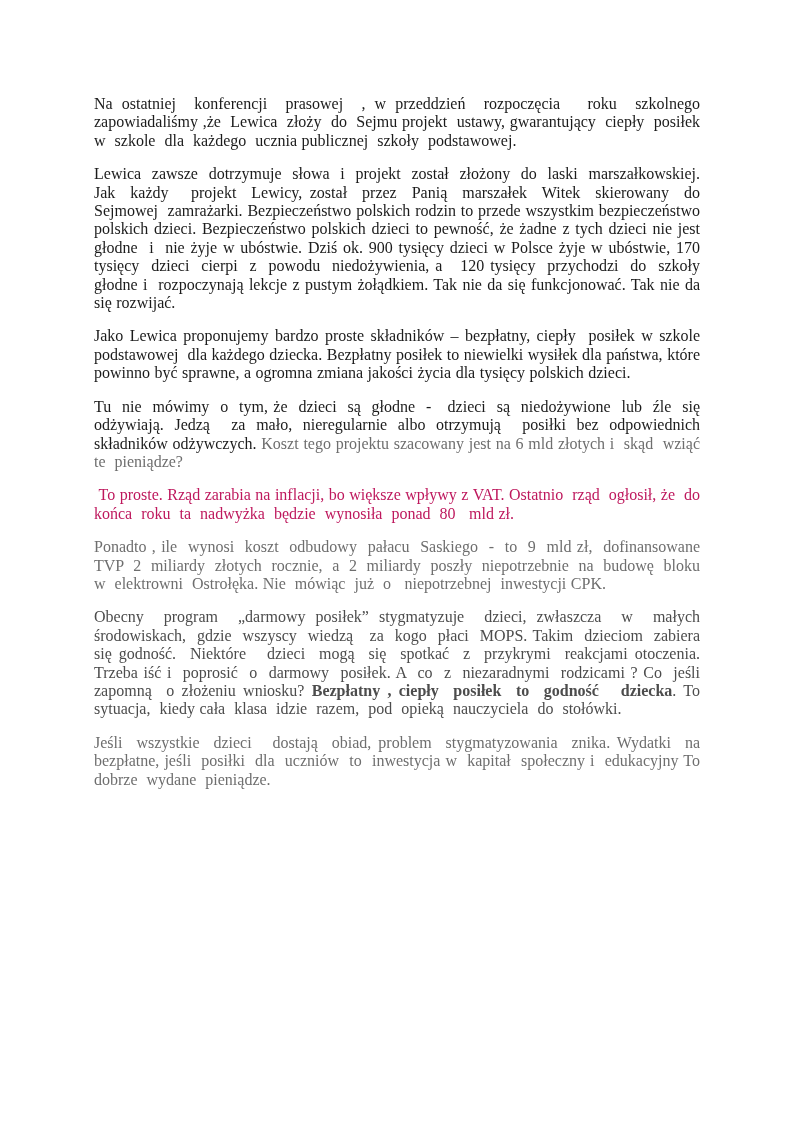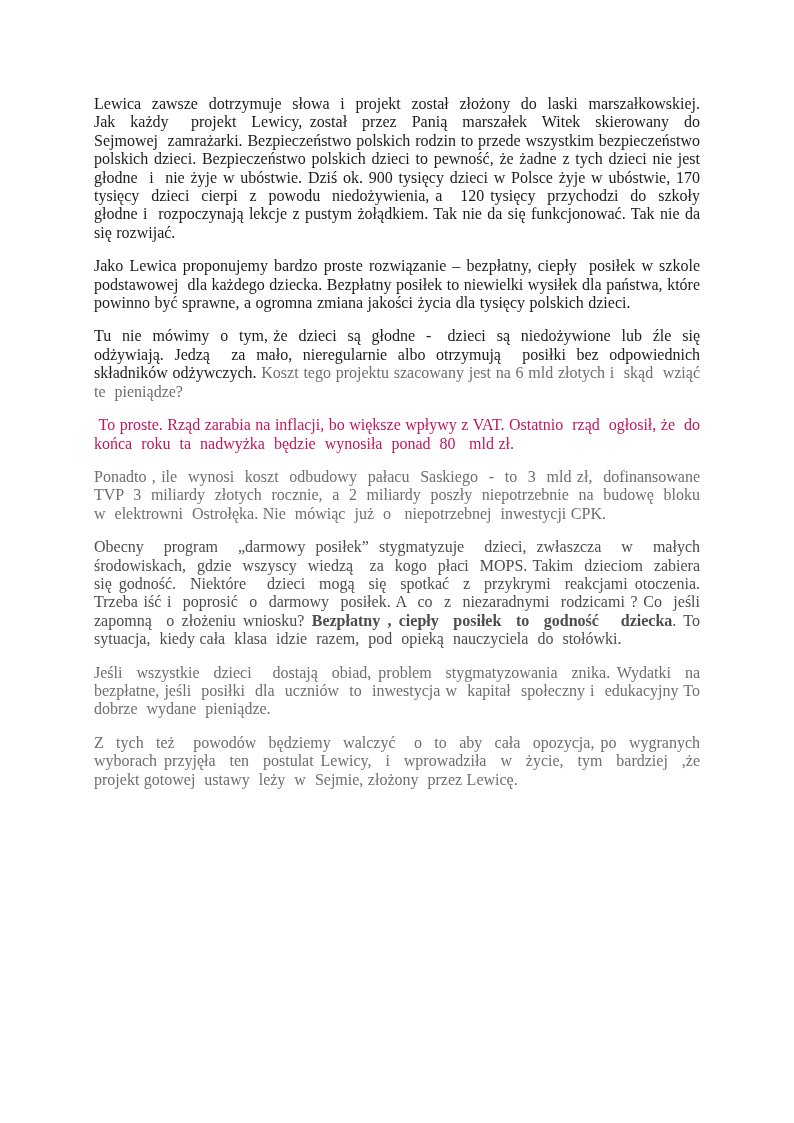--- a/index.html
+++ b/index.html
@@ -30,22 +30,22 @@
   }
   p.para span.run {
     white-space: pre-wrap;
   }
 </style>
 </head>
 <body>
 
 <div class="page">
   <div class="doc-body" id="doc-body">
+      <p class="para"><span class="run" style="color: rgb(27, 27, 27);">Na ostatniej  konferencji  prasowej  , w przeddzień  rozpoczęcia   roku  szkolnego zapowiadaliśmy ,że  Lewica  złoży  do  Sejmu projekt  ustawy, gwarantujący  ciepły  posiłek w  szkole  dla  każdego  ucznia publicznej  szkoły  podstawowej.</span></p>
       <p class="para"><span class="run" style="color: rgb(27, 27, 27);">Lewica  zawsze  dotrzymuje  słowa  i  projekt  został  złożony  do  laski  marszałkowskiej. Jak  każdy   projekt  Lewicy, został  przez  Panią  marszałek  Witek  skierowany  do Sejmowej  zamrażarki. Bezpieczeństwo polskich rodzin to przede wszystkim bezpieczeństwo polskich dzieci. Bezpieczeństwo polskich dzieci to pewność, że żadne z tych dzieci nie jest głodne  i  nie żyje w ubóstwie. Dziś ok. 900 tysięcy dzieci w Polsce żyje w ubóstwie, 170 tysięcy  dzieci  cierpi  z  powodu  niedożywienia, a   120 tysięcy  przychodzi  do  szkoły głodne i  rozpoczynają lekcje z pustym żołądkiem. Tak nie da się funkcjonować. Tak nie da się rozwijać.</span></p>
-      <p class="para"><span class="run" style="color: rgb(27, 27, 27);">Jako Lewica proponujemy bardzo proste rozwiązanie – bezpłatny, ciepły  posiłek w szkole podstawowej  dla każdego dziecka. Bezpłatny posiłek to niewielki wysiłek dla państwa, które powinno być sprawne, a ogromna zmiana jakości życia dla tysięcy polskich dzieci.</span></p>
+      <p class="para"><span class="run" style="color: rgb(27, 27, 27);">Jako Lewica proponujemy bardzo proste składników – bezpłatny, ciepły  posiłek w szkole podstawowej  dla każdego dziecka. Bezpłatny posiłek to niewielki wysiłek dla państwa, które powinno być sprawne, a ogromna zmiana jakości życia dla tysięcy polskich dzieci.</span></p>
       <p class="para"><span class="run" style="color: rgb(27, 27, 27);">Tu  nie  mówimy  o  tym, że  dzieci  są  głodne  -   dzieci  są  niedożywione  lub  źle  się odżywiają. Jedzą  za mało, nieregularnie albo otrzymują  posiłki bez odpowiednich składników odżywczych. </span><span class="run" style="color: rgb(110, 110, 110);">Koszt tego projektu szacowany jest na 6 mld złotych i  skąd  wziąć te  pieniądze?</span></p>
       <p class="para"><span class="run" style="color: #be185d;"> To proste. Rząd zarabia na inflacji, bo większe wpływy z VAT. Ostatnio  rząd  ogłosił, że  do końca  roku  ta  nadwyżka  będzie  wynosiła  ponad  80   mld zł.</span></p>
-      <p class="para"><span class="run" style="color: rgb(110, 110, 110);">Ponadto , ile  wynosi  koszt  odbudowy  pałacu  Saskiego  -  to  3  mld zł,  dofinansowane TVP  3  miliardy  złotych  rocznie,  a  2  miliardy  poszły  niepotrzebnie  na  budowę  bloku w  elektrowni  Ostrołęka. Nie  mówiąc  już  o   niepotrzebnej  inwestycji CPK.</span></p>
+      <p class="para"><span class="run" style="color: rgb(110, 110, 110);">Ponadto , ile  wynosi  koszt  odbudowy  pałacu  Saskiego  -  to  9  mld zł,  dofinansowane TVP  2  miliardy  złotych  rocznie,  a  2  miliardy  poszły  niepotrzebnie  na  budowę  bloku w  elektrowni  Ostrołęka. Nie  mówiąc  już  o   niepotrzebnej  inwestycji CPK.</span></p>
       <p class="para"><span class="run" style="color: rgb(76, 76, 76);">Obecny  program  „darmowy posiłek” stygmatyzuje  dzieci, zwłaszcza  w  małych środowiskach,  gdzie  wszyscy  wiedzą   za  kogo  płaci  MOPS. Takim  dzieciom  zabiera  się godność.  Niektóre   dzieci  mogą  się  spotkać  z  przykrymi  reakcjami otoczenia. Trzeba iść i  poprosić  o  darmowy  posiłek. A  co  z  niezaradnymi  rodzicami ? Co  jeśli   zapomną  o złożeniu wniosku? </span><span class="run" style="color: rgb(76, 76, 76); font-weight: 700;">Bezpłatny , ciepły  posiłek  to  godność   dziecka</span><span class="run" style="color: rgb(76, 76, 76);">. To  sytuacja,  kiedy cała  klasa  idzie  razem,  pod  opieką  nauczyciela  do  stołówki.</span></p>
       <p class="para"><span class="run" style="color: rgb(110, 110, 110);">Jeśli  wszystkie  dzieci   dostają  obiad, problem  stygmatyzowania  znika. Wydatki  na bezpłatne, jeśli  posiłki  dla  uczniów  to  inwestycja w  kapitał  społeczny i  edukacyjny To dobrze  wydane  pieniądze.</span></p>
-      <p class="para"><span class="run" style="color: rgb(110, 110, 110);">Z  tych  też   powodów  będziemy  walczyć   o  to  aby  cała  opozycja, po  wygranych wyborach przyjęła  ten  postulat Lewicy,  i  wprowadziła  w  życie,  tym  bardziej  ,że  projekt gotowej  ustawy  leży  w  Sejmie, złożony  przez Lewicę.</span></p>
     </div>
 </div>
 
 </body></html>

